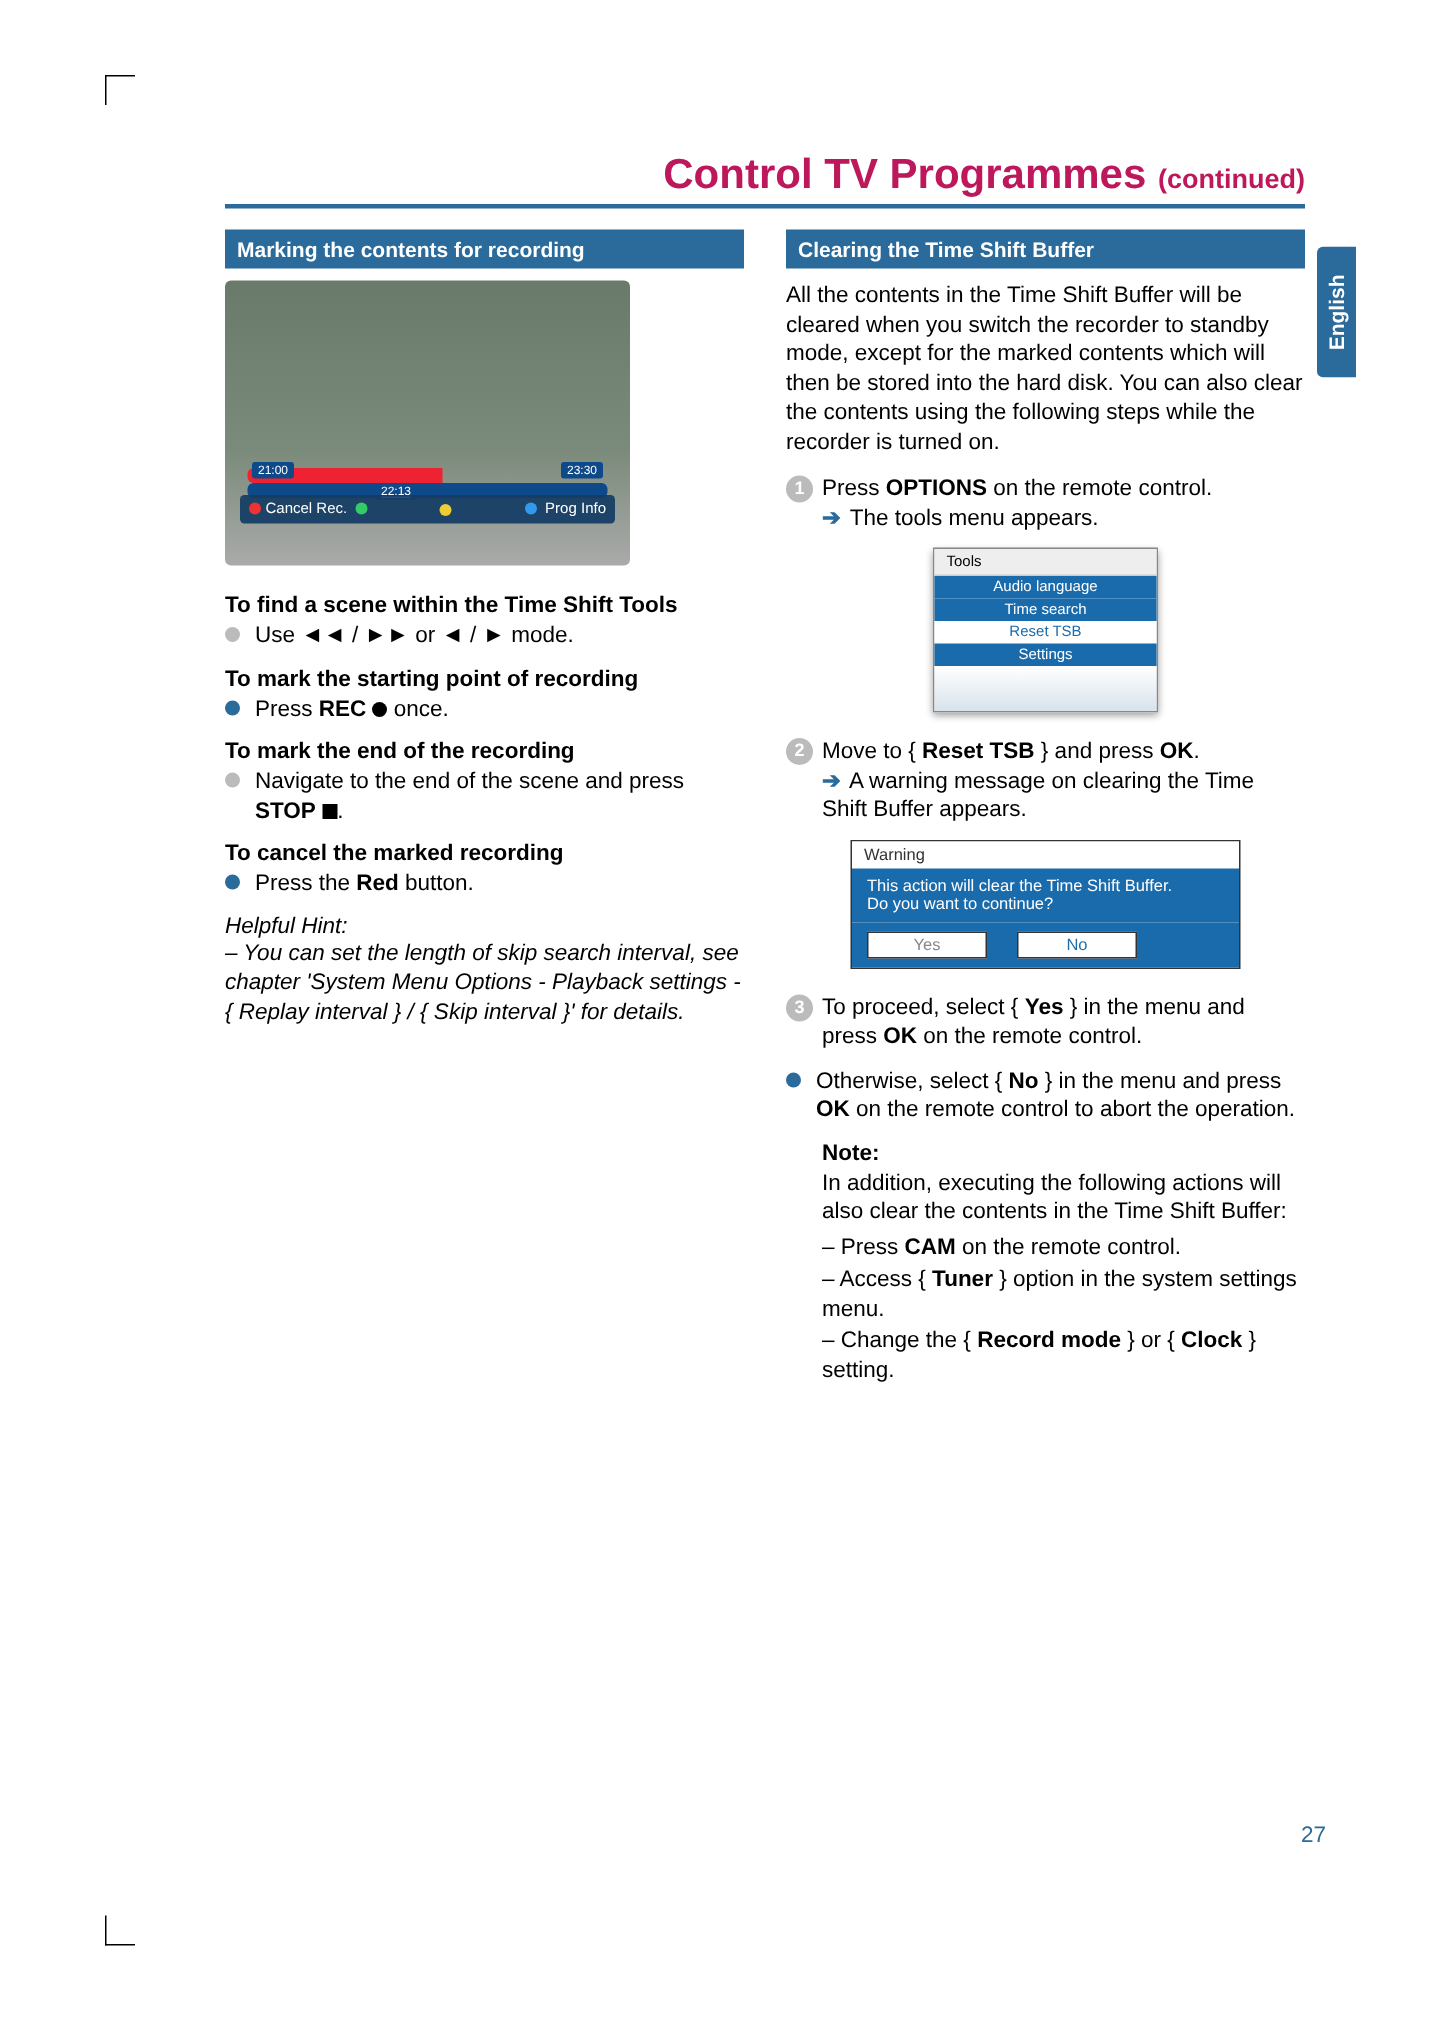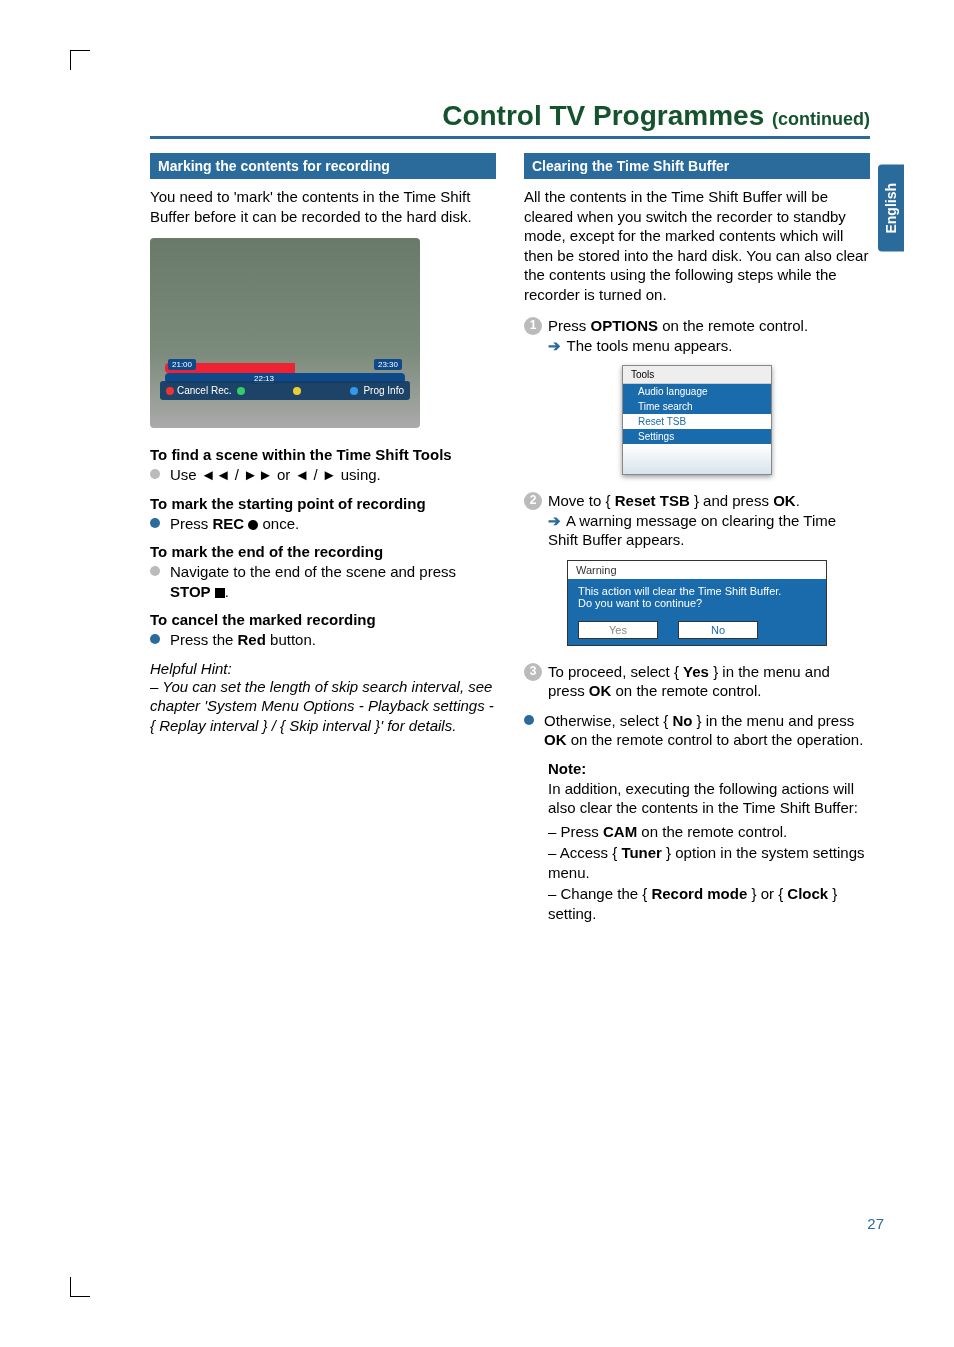--- a/index.html
+++ b/index.html
@@ -17,21 +17,21 @@
     .crop-bl { bottom: 50px; left: 70px; border-left: 1px solid #000; border-bottom: 1px solid #000; }
     .page {
       position: absolute;
       left: 150px;
       top: 100px;
       width: 720px;
     }
     .main-title {
       text-align: right;
       font-size: 28px;
-      color: #14532d;
+      color: #be185d;
       font-weight: bold;
       padding-bottom: 4px;
       border-bottom: 3px solid #2a6b9c;
       margin-bottom: 14px;
     }
     .main-title .cont { font-size: 18px; font-weight: bold; }
     .columns { display: flex; gap: 28px; }
     .col { flex: 1; }
     .section-bar {
       background: #2a6b9c;
@@ -103,21 +103,21 @@
       display: inline-flex; align-items: center; justify-content: center; font-size: 12px; font-weight: bold;
       margin-right: 6px; margin-top: 1px; flex-shrink: 0;
     }
     .arrow-right { color: #2a6b9c; font-weight: bold; margin-right: 2px; }
     .italic { font-style: italic; }
     .tools-menu {
       width: 150px; margin: 8px auto 16px; border: 1px solid #888; font-size: 10px;
       box-shadow: 0 2px 5px rgba(0,0,0,0.4);
     }
     .tools-menu .hdr { background: #eee; padding: 3px 8px; border-bottom: 1px solid #ccc; }
-    .tools-menu .item { background: #1a6bac; color: #fff; padding: 2px 15px; }
+    .tools-menu .item { background: #1a6bac; color: #fff; padding: 2px 0; text-align: center; }
     .tools-menu .item.hl { background: #fff; color: #1a6bac; }
     .tools-menu .empty { height: 30px; background: linear-gradient(#fff, #d8e3ec); }
     .warning-box {
       width: 260px; margin: 8px auto 16px; border: 1px solid #333; font-size: 11px;
     }
     .warning-box .whdr { background: #fff; padding: 3px 8px; color: #333; }
     .warning-box .wbody { background: #1a6bac; color: #fff; padding: 6px 10px; }
     .warning-box .wbtns { background: #1a6bac; padding: 6px 10px; display: flex; gap: 20px; }
     .warning-box .wbtn { background: #fff; color: #1a6bac; border: 1px solid #333; padding: 2px 0; width: 80px; text-align: center; }
     .warning-box .wbtn.gray { color: #888; }
@@ -157,39 +157,38 @@
 
   <div class="main-title">
     <span>Control TV Programmes</span>
     <span class="cont">(continued)</span>
   </div>
 
   <div class="columns">
 
     <div class="col">
       <div class="section-bar">Marking the contents for recording</div>
-      <div class="body-text">You need to 'mark' the contents in the Time Shift Buffer before it can be recorded to the hard disk.</div>
 
       <div class="screenshot">
         <div class="timeline2"></div>
         <div class="timeline"></div>
         <div class="time-label" style="bottom:58px; left:18px;">21:00</div>
         <div class="time-label" style="bottom:44px; left:100px;text-decoration:underline;">22:13</div>
         <div class="time-label" style="bottom:58px; right:18px;">23:30</div>
         <div class="bar">
           <span><span class="dot-r"></span><span>Cancel Rec.</span>&nbsp;&nbsp;<span class="dot-g"></span></span>
           <span class="dot-y"></span>
           <span><span class="dot-b"></span> <span>Prog Info</span></span>
         </div>
       </div>
 
       <div class="subhead">To find a scene within the Time Shift Tools</div>
       <div class="bullet-row">
         <div class="bullet-dot"></div>
-        <div>Use ◄◄ / ►► or ◄ / ► using.</div>
+        <div>Use ◄◄ / ►► or ◄ / ► mode.</div>
       </div>
 
       <div class="subhead">To mark the starting point of recording</div>
       <div class="bullet-row">
         <div class="bullet-dot blue"></div>
         <div>
           <span>Press </span><b>REC</b> <span class="rec-dot"></span><span> once.</span>
         </div>
       </div>
 

